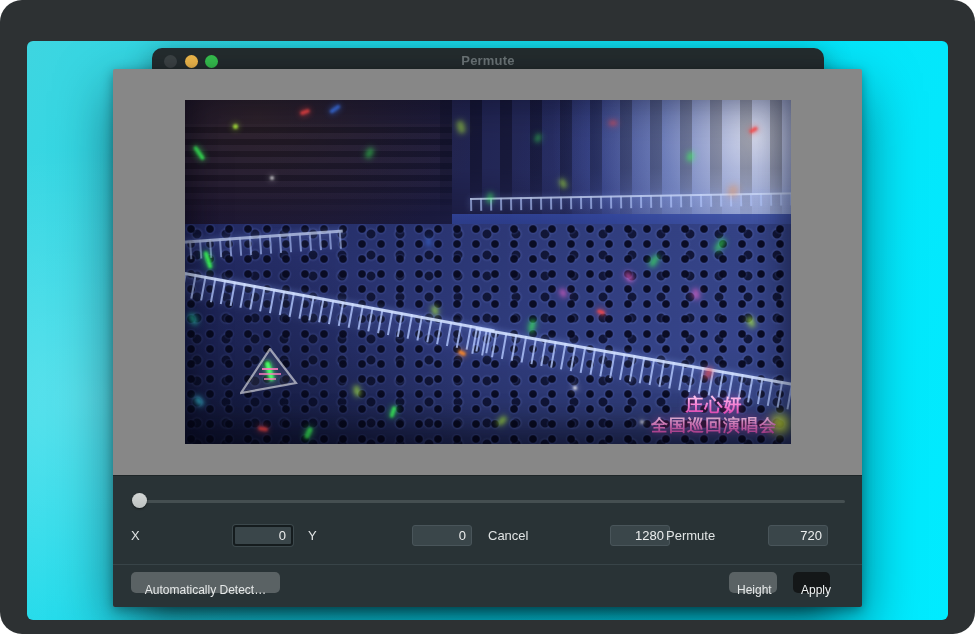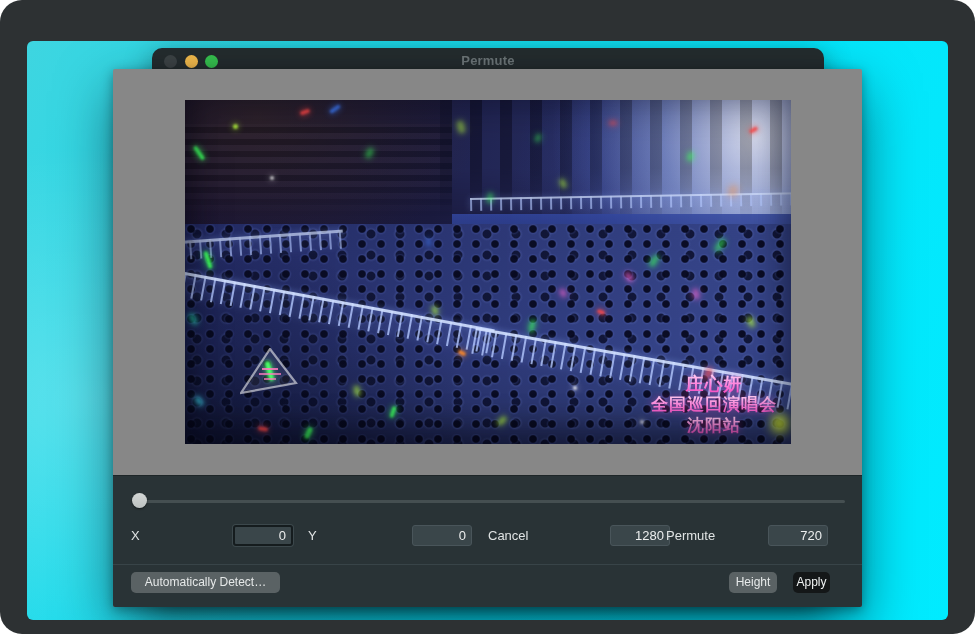--- a/index.html
+++ b/index.html
@@ -117,21 +117,21 @@
     background:#3a464a;border:1px solid #49555a;border-radius:3px;
     color:#eceeee;font-size:13px;text-align:right;padding:0 5px 0 2px;outline:none;
     font-family:"Liberation Sans",sans-serif;
   }
   .fields-row input.focused{border:2px solid #151c1e;box-shadow:0 0 0 1px rgba(90,105,110,.4);}
   .lx{left:18px;} .ix{left:120px;} .ly{left:195px;} .iy{left:299px;}
   .lw{left:375px;} .iw{left:477px;margin-left:20px;} .lh{left:553px;} .ih{left:655px;}
   .divider{position:absolute;left:0;top:88px;width:100%;height:1px;background:rgba(130,150,155,.18);}
   .btn{
     position:absolute;top:96px;height:21px;border:none;border-radius:5px;
-    font-size:12px;color:#e6e9e9;text-align:center;padding:0;cursor:default;
+    font-size:12px;color:#e6e9e9;text-align:center;padding:8px;cursor:default;
     font-family:"Liberation Sans",sans-serif;line-height:21px;
   }
   .btn-auto{left:18px;width:149px;background:#5a6264;}
   .btn-cancel{left:616px;width:48px;background:#5a6264;}
   .btn-apply{left:680px;width:37px;background:#141718;color:#f0f3f3;}
 </style>
 </head>
 <body>
 
 <div class="frame">
@@ -200,21 +200,20 @@
           </div>
         <svg class="wmark" viewBox="0 0 58 48">
           <polygon points="30,1 56,35 1,45" fill="rgba(235,235,245,0.07)" stroke="rgba(255,255,255,0.55)" stroke-width="2.2"></polygon>
           <rect x="22" y="20" width="16" height="2" fill="#ff7ac0" opacity="0.85"></rect>
           <rect x="19" y="25" width="22" height="2" fill="#ff7ac0" opacity="0.75"></rect>
           <rect x="24" y="30" width="12" height="2" fill="#ff7ac0" opacity="0.7"></rect>
         </svg>
         <div class="caption">
           <div class="cap1">庄心妍</div>
           <div class="cap2">全国巡回演唱会</div>
-          <div class="cap3">沈阳站</div>
         </div>
         <div class="vignette"></div>
       </div>
 
       <div class="panel">
         <div class="slider-track"></div>
         <div class="slider-knob"></div>
 
         <div class="fields-row">
           <span class="flabel lx">X</span>

